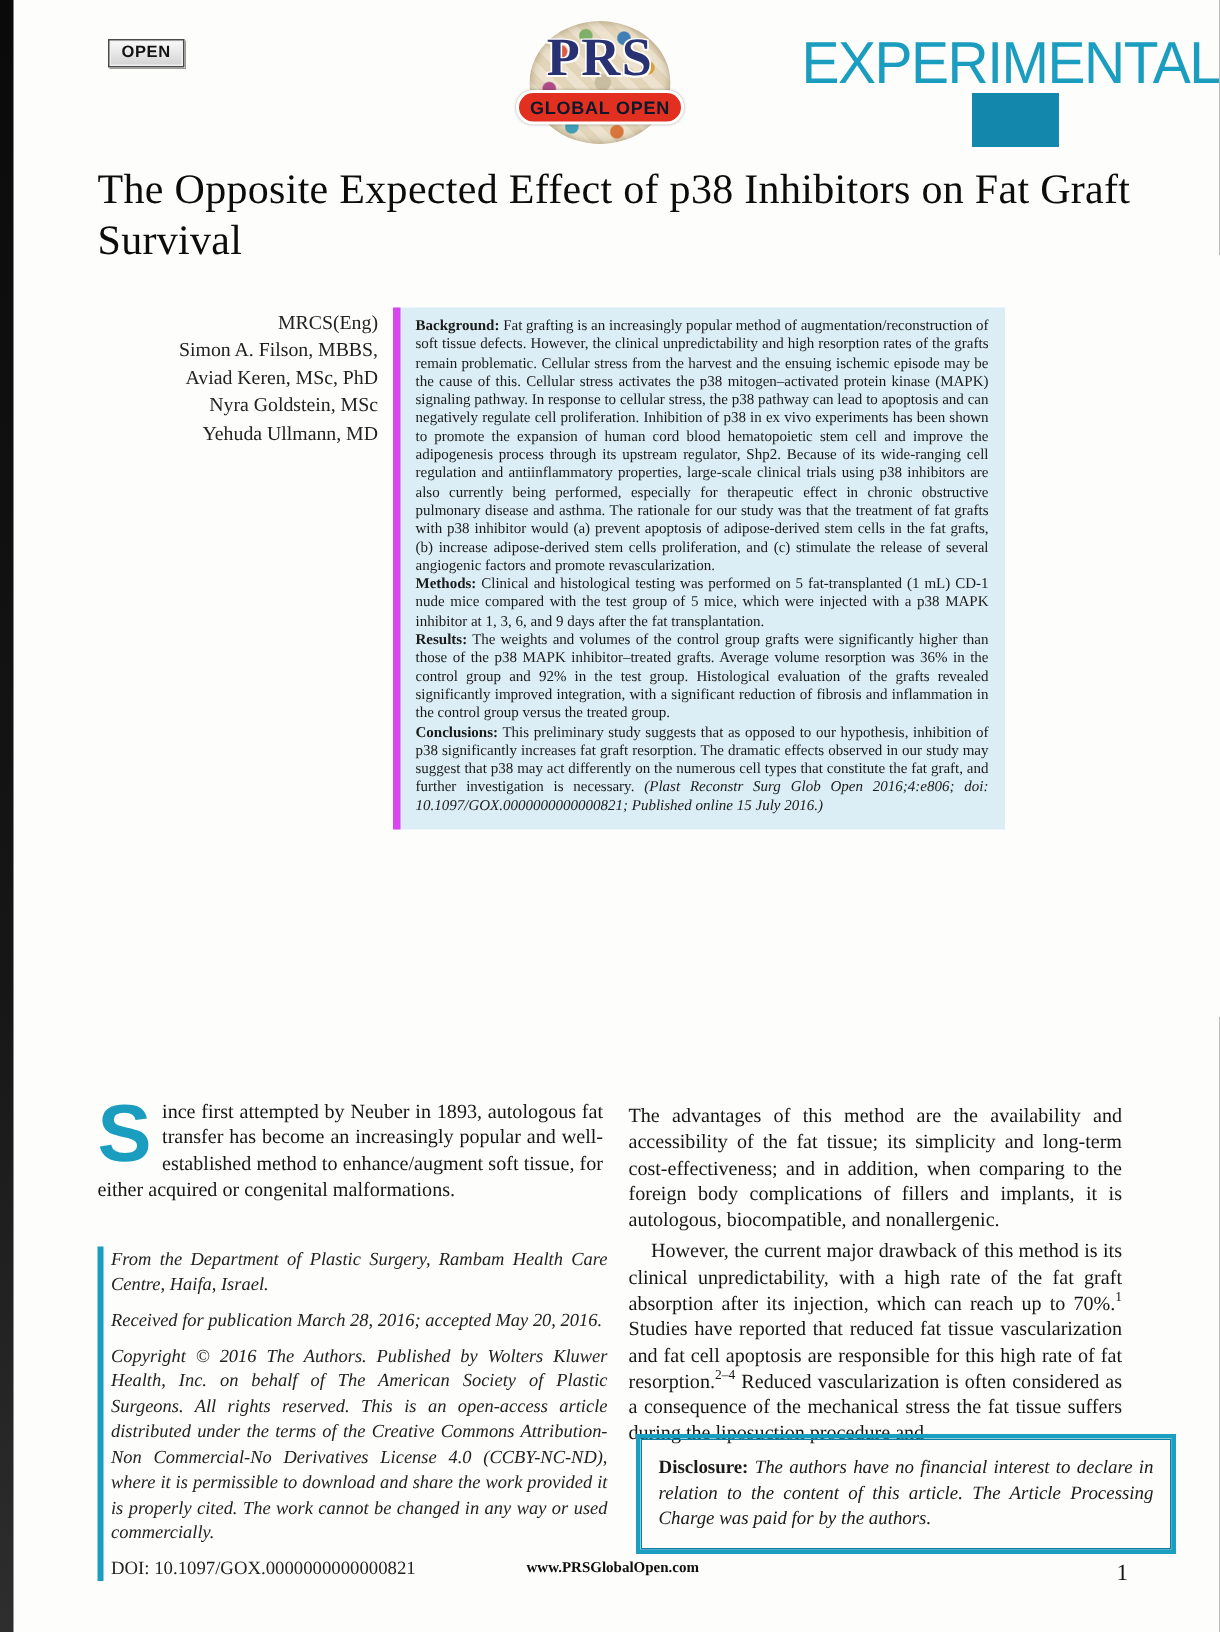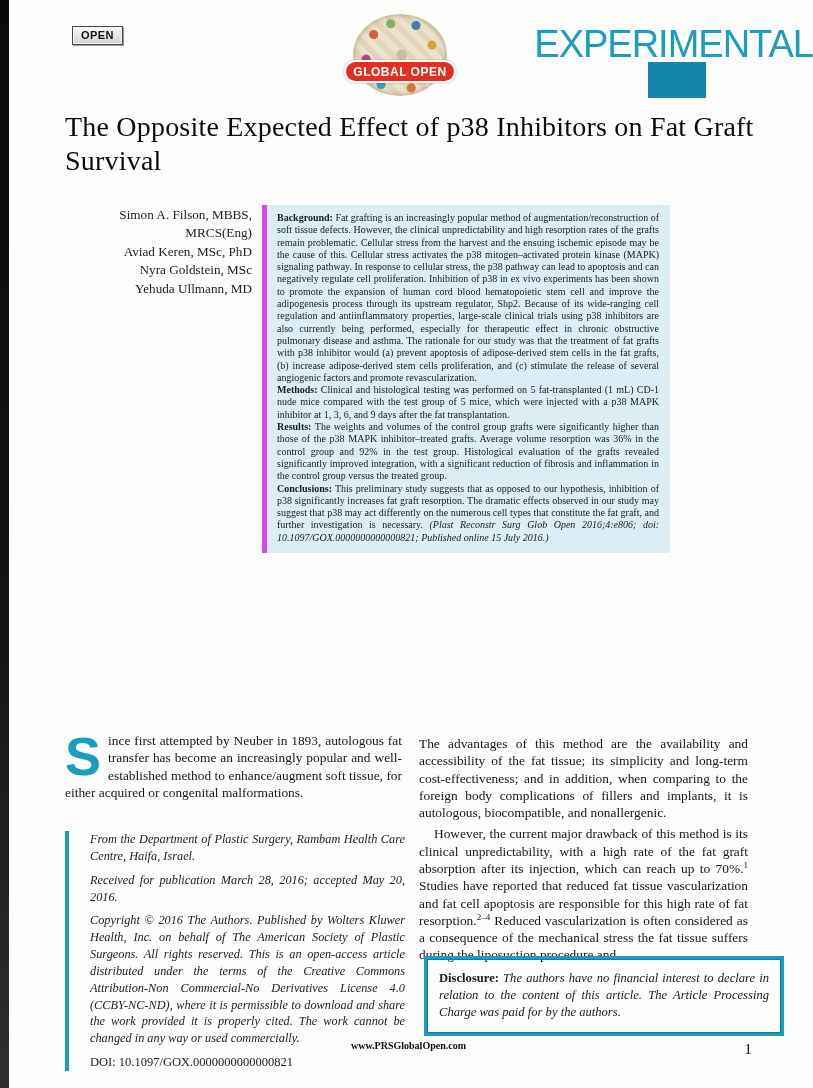--- a/index.html
+++ b/index.html
@@ -48,21 +48,21 @@
     position:absolute;left:0;top:8px;width:120px;text-align:center;
     font-family:"Liberation Serif",serif;font-weight:700;font-size:36px;line-height:1;
     color:var(--logo-navy);
     text-shadow:-1px -1px 0 #fff,1px -1px 0 #fff,-1px 1px 0 #fff,1px 1px 0 #fff;
     letter-spacing:1px;
   }
   .pill{
     position:absolute;left:4px;top:48px;width:112px;height:23px;border-radius:12px;
     background:var(--logo-red);border:2px solid #fff;box-shadow:0 0 2px rgba(0,0,0,.35);
     display:flex;align-items:center;justify-content:center;
-    font-family:"Liberation Sans",sans-serif;font-weight:700;font-size:12px;letter-spacing:.5px;color:#ffffff;
+    font-family:"Liberation Sans",sans-serif;font-weight:700;font-size:12px;letter-spacing:.5px;color:#0f172a;
   }
   .category{position:absolute;right:0;top:24px;display:flex;align-items:center;flex-direction:column;}
   .category-text{
     font-family:"Liberation Sans",sans-serif;font-weight:400;font-size:38px;line-height:1;
     color:var(--accent-teal);letter-spacing:-1px;transform:scaleY(1.04);
   }
   .category-box{display:inline-block;width:58px;height:36px;background:#1487ad;margin-left:6px;}
 
   
   .title{
@@ -87,21 +87,21 @@
 
   
   .col-left{position:absolute;left:65px;top:732px;width:337px;
     font-size:13.4px;line-height:1.3;text-align:justify;}
   .dropcap{
     float:left;font-family:"Liberation Sans",sans-serif;font-weight:700;
     font-size:54px;line-height:42px;color:var(--accent-teal);margin:3px 7px 0 0;
   }
   .footnotes{
     position:absolute;left:65px;top:831px;width:340px;
-    border-left:4px solid var(--accent-teal);padding-left:21px;
+    border-left:4px solid var(--accent-teal);padding-left:5px;
     font-size:12.3px;line-height:1.37;color:#222;text-align:justify;
   }
   .footnotes p{margin:0 0 7px;font-style:italic;}
   .footnotes p.doi{font-style:normal;margin-bottom:0;font-size:12.5px;}
 
   .col-right{position:absolute;left:415px;top:731px;width:337px;
     font-size:13.4px;line-height:1.29;text-align:justify;}
   .col-right p{margin:4px;}
   .col-right p.indent{text-indent:15px;}
   .col-right sup{font-size:9px;line-height:0;}
@@ -126,33 +126,34 @@
 
 <div class="page">
   <div class="edge"></div>
 
   <div class="open-badge">
     <span>OPEN</span>
   </div>
 
   <div class="logo">
     <div class="globe"></div>
+    <div class="prs-text">PRS</div>
     <div class="pill">GLOBAL OPEN</div>
   </div>
 
   <div class="category">
     <span class="category-text">EXPERIMENTAL</span>
     <span class="category-box"></span>
   </div>
 
   <h1 class="title">The Opposite Expected Effect of p38 Inhibitors on Fat Graft Survival</h1>
 
   <div class="authors">
+    <div>MRCS(Eng)</div>
     <div>Simon A. Filson, MBBS,</div>
-    <div>MRCS(Eng)</div>
     <div>Aviad Keren, MSc, PhD</div>
     <div>Nyra Goldstein, MSc</div>
     <div>Yehuda Ullmann, MD</div>
   </div>
 
   <div class="abstract">
     <p>
       <b>Background:</b>
       <span>Fat grafting is an increasingly popular method of augmentation/reconstruction of soft tissue defects. However, the clinical unpredictability and high resorption rates of the grafts remain problematic. Cellular stress from the harvest and the ensuing ischemic episode may be the cause of this. Cellular stress activates the p38 mitogen–activated protein kinase (MAPK) signaling pathway. In response to cellular stress, the p38 pathway can lead to apoptosis and can negatively regulate cell proliferation. Inhibition of p38 in ex vivo experiments has been shown to promote the expansion of human cord blood hematopoietic stem cell and improve the adipogenesis process through its upstream regulator, Shp2. Because of its wide-ranging cell regulation and antiinflammatory properties, large-scale clinical trials using p38 inhibitors are also currently being performed, especially for therapeutic effect in chronic obstructive pulmonary disease and asthma. The rationale for our study was that the treatment of fat grafts with p38 inhibitor would (a) prevent apoptosis of adipose-derived stem cells in the fat grafts, (b) increase adipose-derived stem cells proliferation, and (c) stimulate the release of several angiogenic factors and promote revascularization.</span>
     </p>

